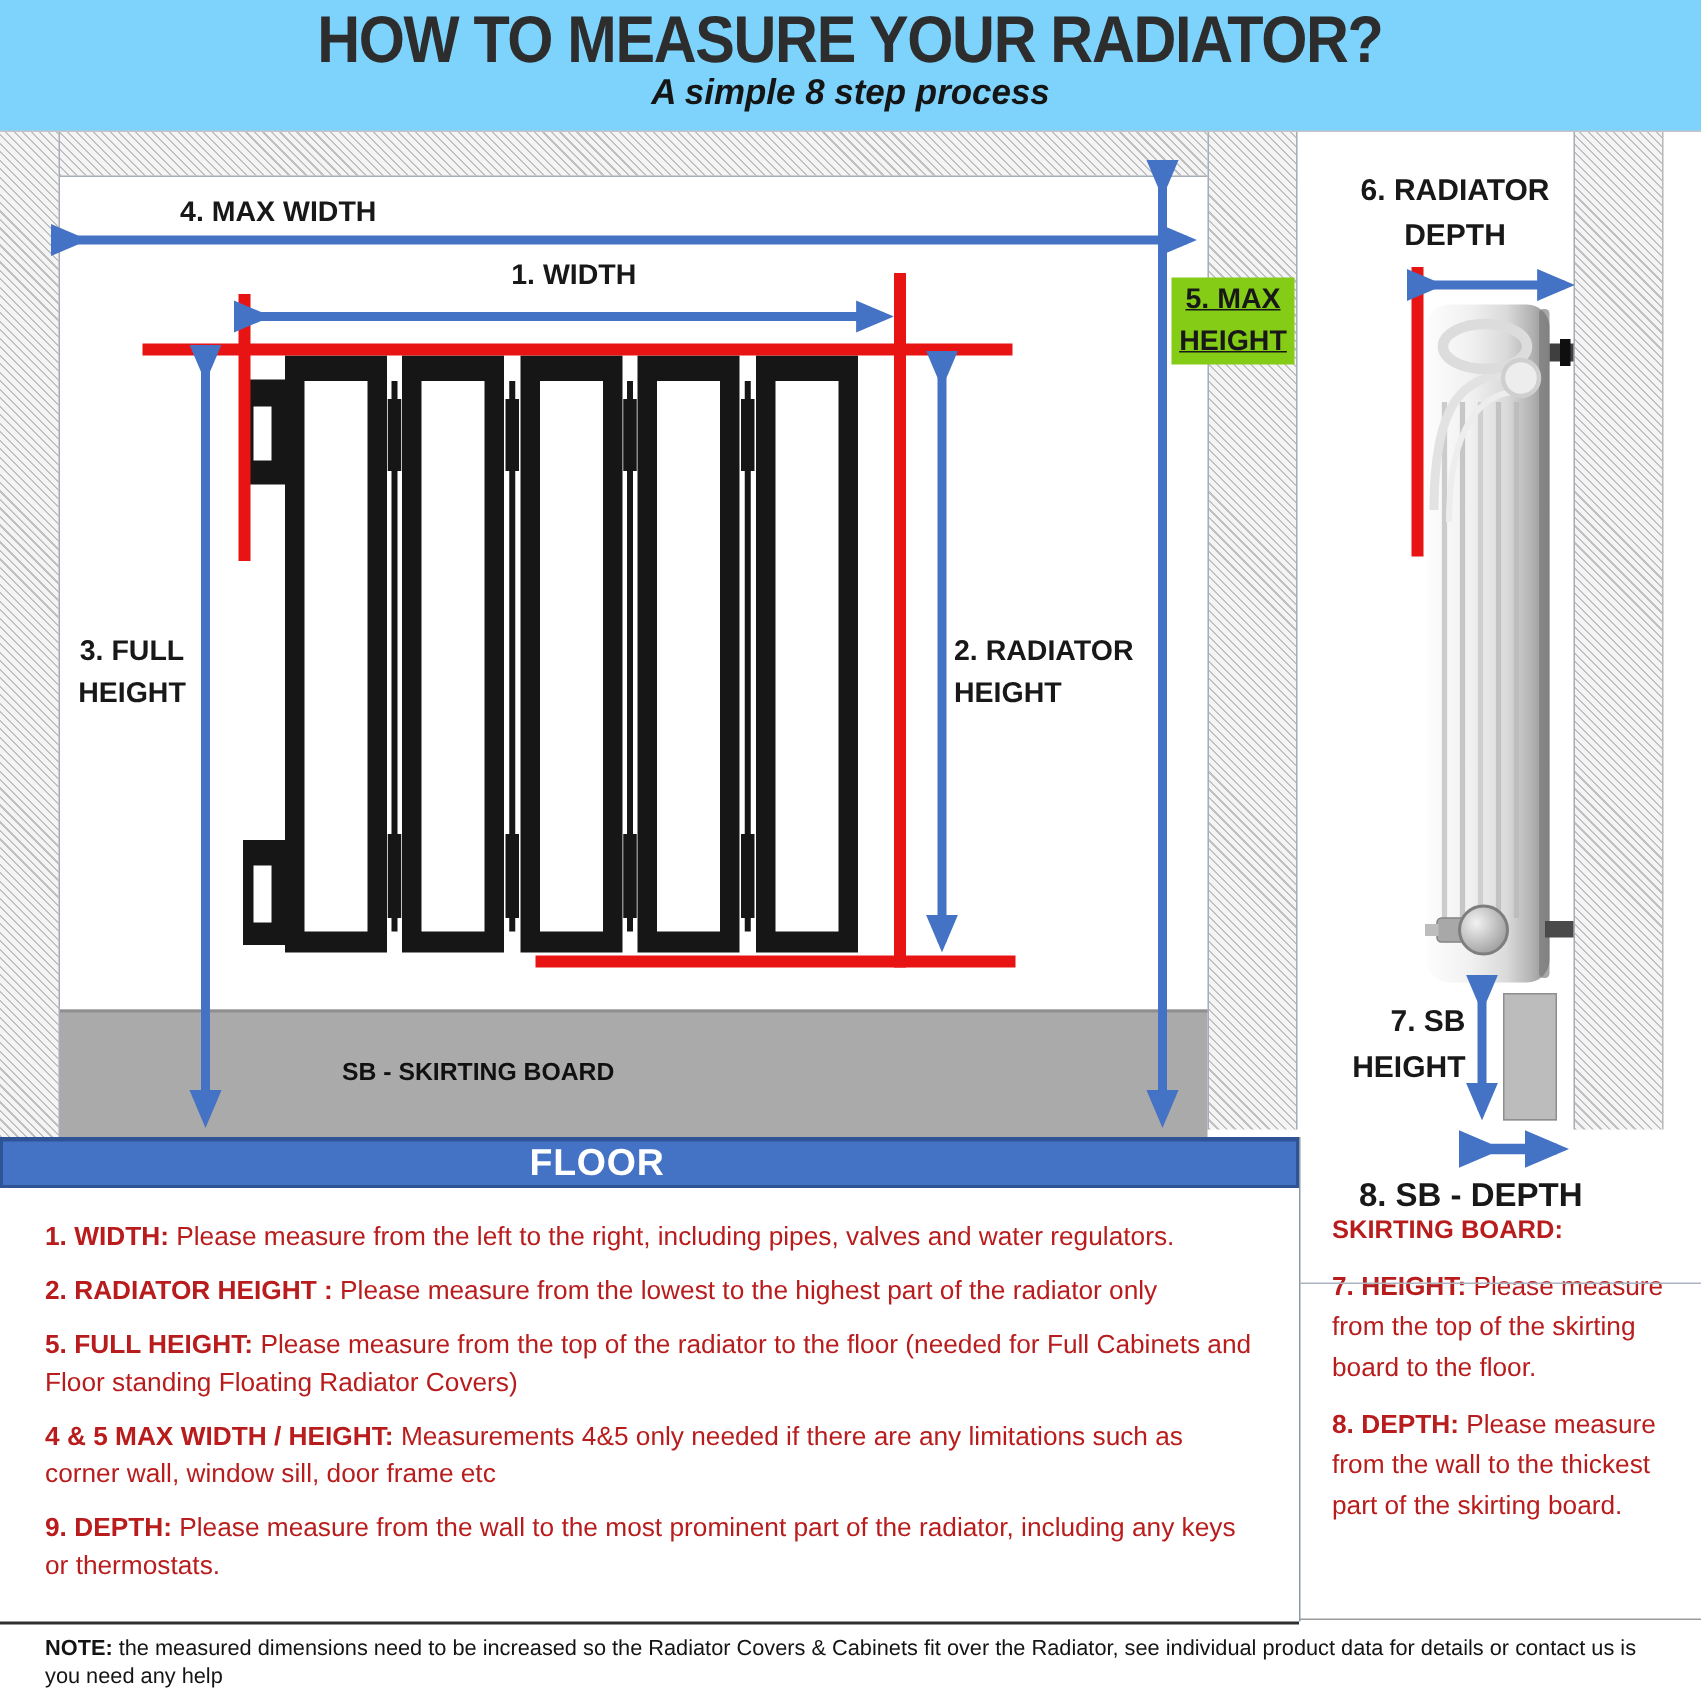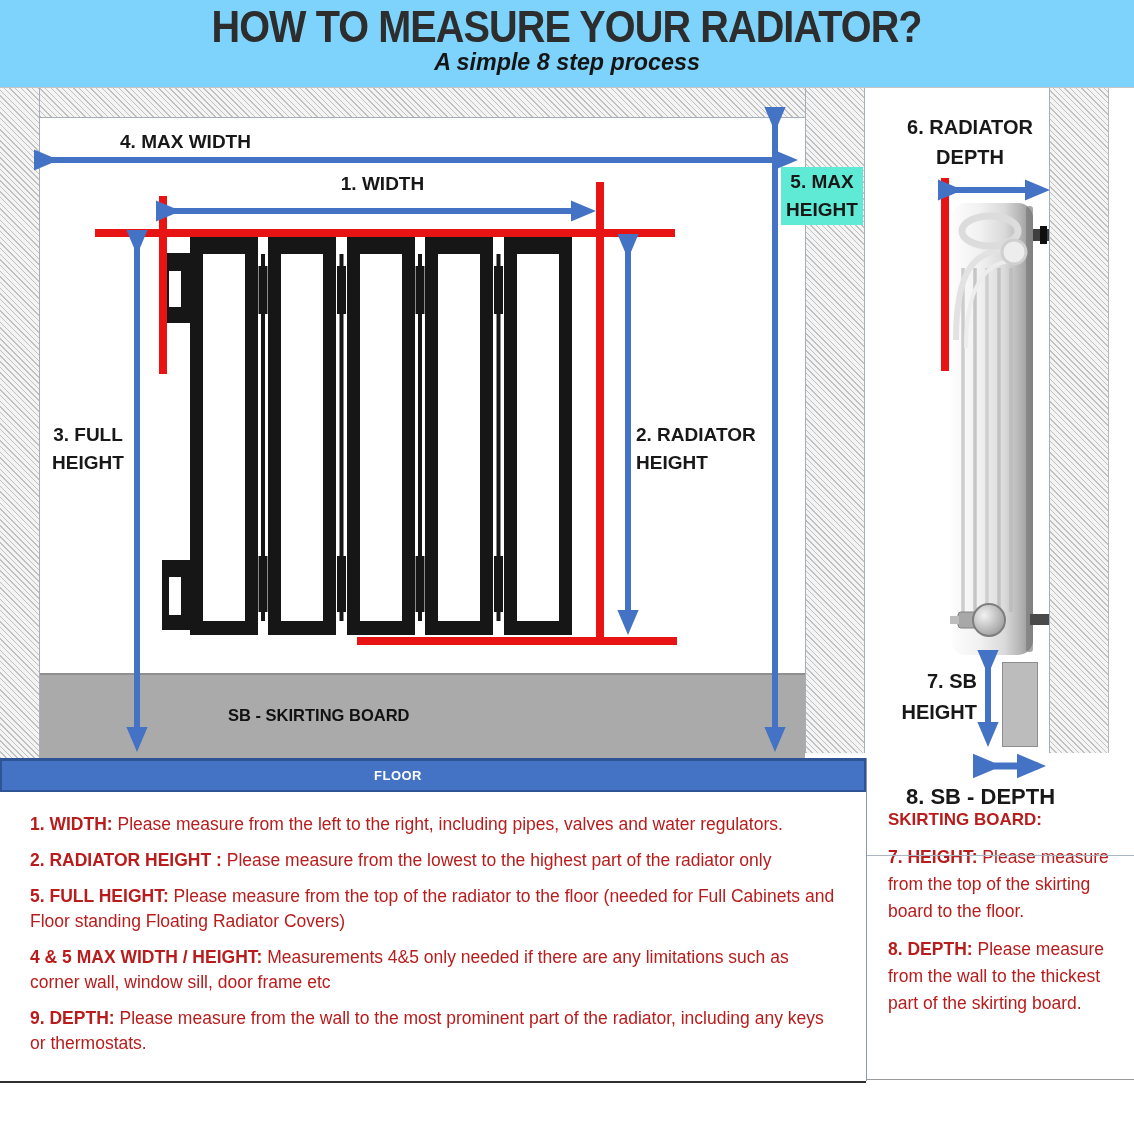--- a/index.html
+++ b/index.html
@@ -22,39 +22,39 @@
   
   .wall{position:absolute;background-color:#f4f4f4;
         background-image:repeating-linear-gradient(45deg,rgba(150,150,150,.55) 0 1px,transparent 1px 4px);}
   .wall-top{left:0;top:88px;width:865px;height:30px;border-bottom:1px solid #a6aeb8;}
   .wall-left{left:0;top:88px;width:40px;height:670px;border-right:1px solid #a6aeb8;}
   .wall-right{left:805px;top:88px;width:60px;height:665px;border-left:1px solid #a6aeb8;border-right:1px solid #a6aeb8;}
   .wall-right2{left:1049px;top:88px;width:60px;height:665px;border-left:1px solid #a6aeb8;border-right:1px solid #b9b9b9;}
 
   .sb-band{position:absolute;left:40px;top:673px;width:765px;height:85px;background:var(--skirting-gray);border-top:2px solid #8f8f8f;}
   .floor-bar{position:absolute;left:0;top:758px;width:866px;height:34px;background:var(--floor-blue);border:2px solid var(--floor-border);border-top-width:3px;display:flex;align-items:center;justify-content:center;}
-  .floor-text{color:#fff;font-weight:bold;font-size:13px;letter-spacing:.5px;margin-right:70px;}
+  .floor-text{color:#fff;font-weight:bold;font-size:25px;letter-spacing:.5px;margin-right:70px;}
   .sb-right-rect{position:absolute;left:1002px;top:662px;width:36px;height:85px;background:#bcbcbc;border:1px solid #8e8e8e;}
 
   
   #overlay{position:absolute;left:0;top:0;z-index:5;pointer-events:none;}
   .blue-arrow{stroke:var(--accent-blue);stroke-width:6;fill:none;}
   .blue-arrow.thick{stroke-width:7;}
   .red-line{stroke:var(--red);stroke-width:8;fill:none;}
   .ah{fill:var(--accent-blue);}
   .rad{fill:var(--radiator-black);}
   .radw{fill:#ffffff;}
 
   
   .lbl{position:absolute;z-index:8;font-weight:bold;color:#181818;font-size:19px;line-height:28px;}
   .lbl.center{text-align:center;}
   .lbl.right{text-align:right;}
   .lbl-max-width{left:103px;top:128px;width:165px;}
   .lbl-width{left:320px;top:170px;width:125px;}
-  .lbl-max-height{left:781px;top:167px;width:82px;background:#5eead4;padding:1px 2px;}
+  .lbl-max-height{left:781px;top:185px;width:82px;background:#84cc16;padding:1px 2px;text-decoration:underline;}
   .lbl-full-height{left:42px;top:421px;width:92px;}
   .lbl-rad-height{left:636px;top:421px;width:145px;}
   .lbl-sb-band{left:228px;top:701px;font-size:16.5px;color:#111;}
   .lbl-rad-depth{left:890px;top:112px;width:160px;font-size:20px;line-height:30px;}
   .lbl-sb-height{left:855px;top:666px;width:122px;font-size:20px;line-height:31px;}
   .lbl-sb-depth{left:893px;top:783px;width:175px;font-size:22px;}
 
   
   .steps-area{position:absolute;left:0;top:797px;width:866px;height:289px;padding:15px 26px 0 30px;font-size:17.5px;line-height:25px;color:#b91c1c;}
   .steps-area p{margin-bottom:11px;}
@@ -216,14 +216,17 @@
     <div class="heading">SKIRTING BOARD:</div>
     <div class="item"><span class="b">7. HEIGHT:</span> <span>Please measure from the top of the skirting board to the floor.</span></div>
     <div class="item"><span class="b">8. DEPTH:</span> <span>Please measure from the wall to the thickest part of the skirting board.</span></div>
   </div>
   <div class="right-heading-rule"></div>
 
   <div class="divider-h-left"></div>
   <div class="divider-h-right"></div>
   <div class="divider-v"></div>
 
+  <div class="note-area">
+    <span class="b">NOTE:</span> <span>the measured dimensions need to be increased so the Radiator Covers &amp; Cabinets fit over the Radiator, see individual product data for details or contact us is you need any help</span>
+  </div>
 
 </div>
 
 </body></html>

